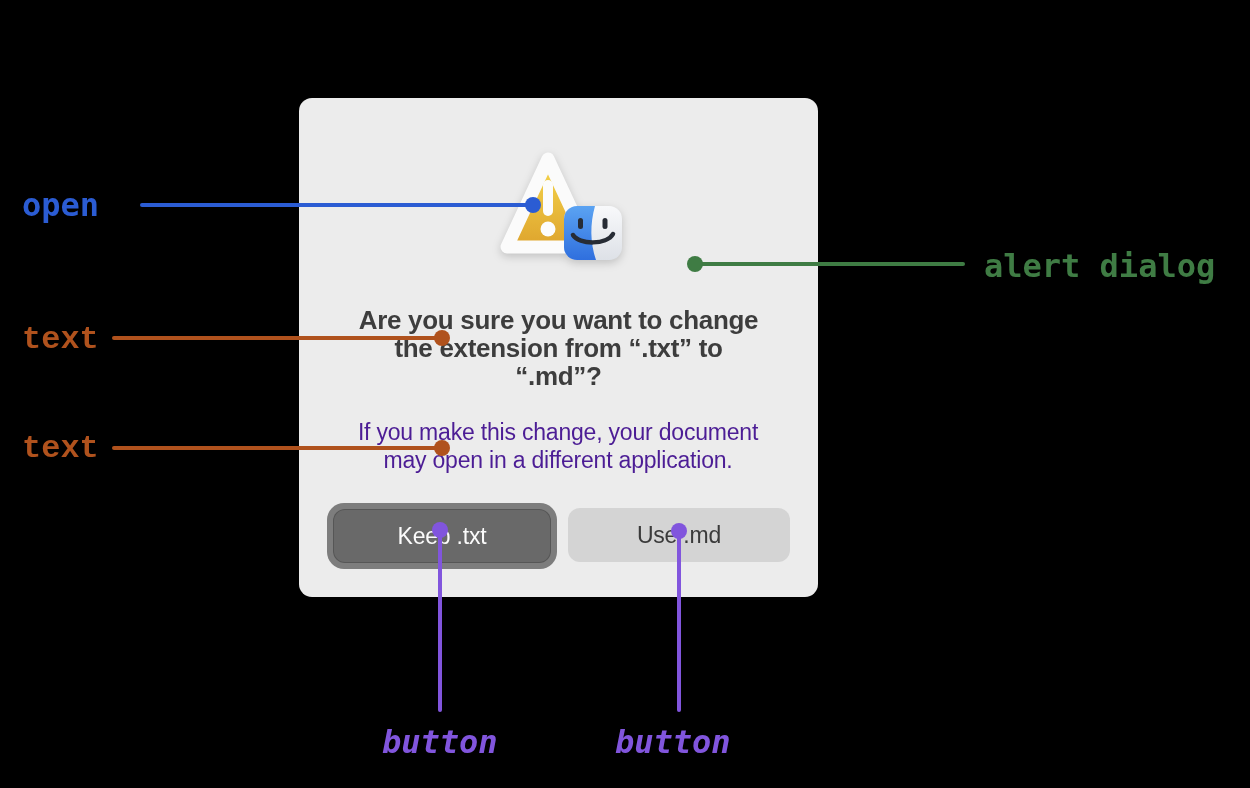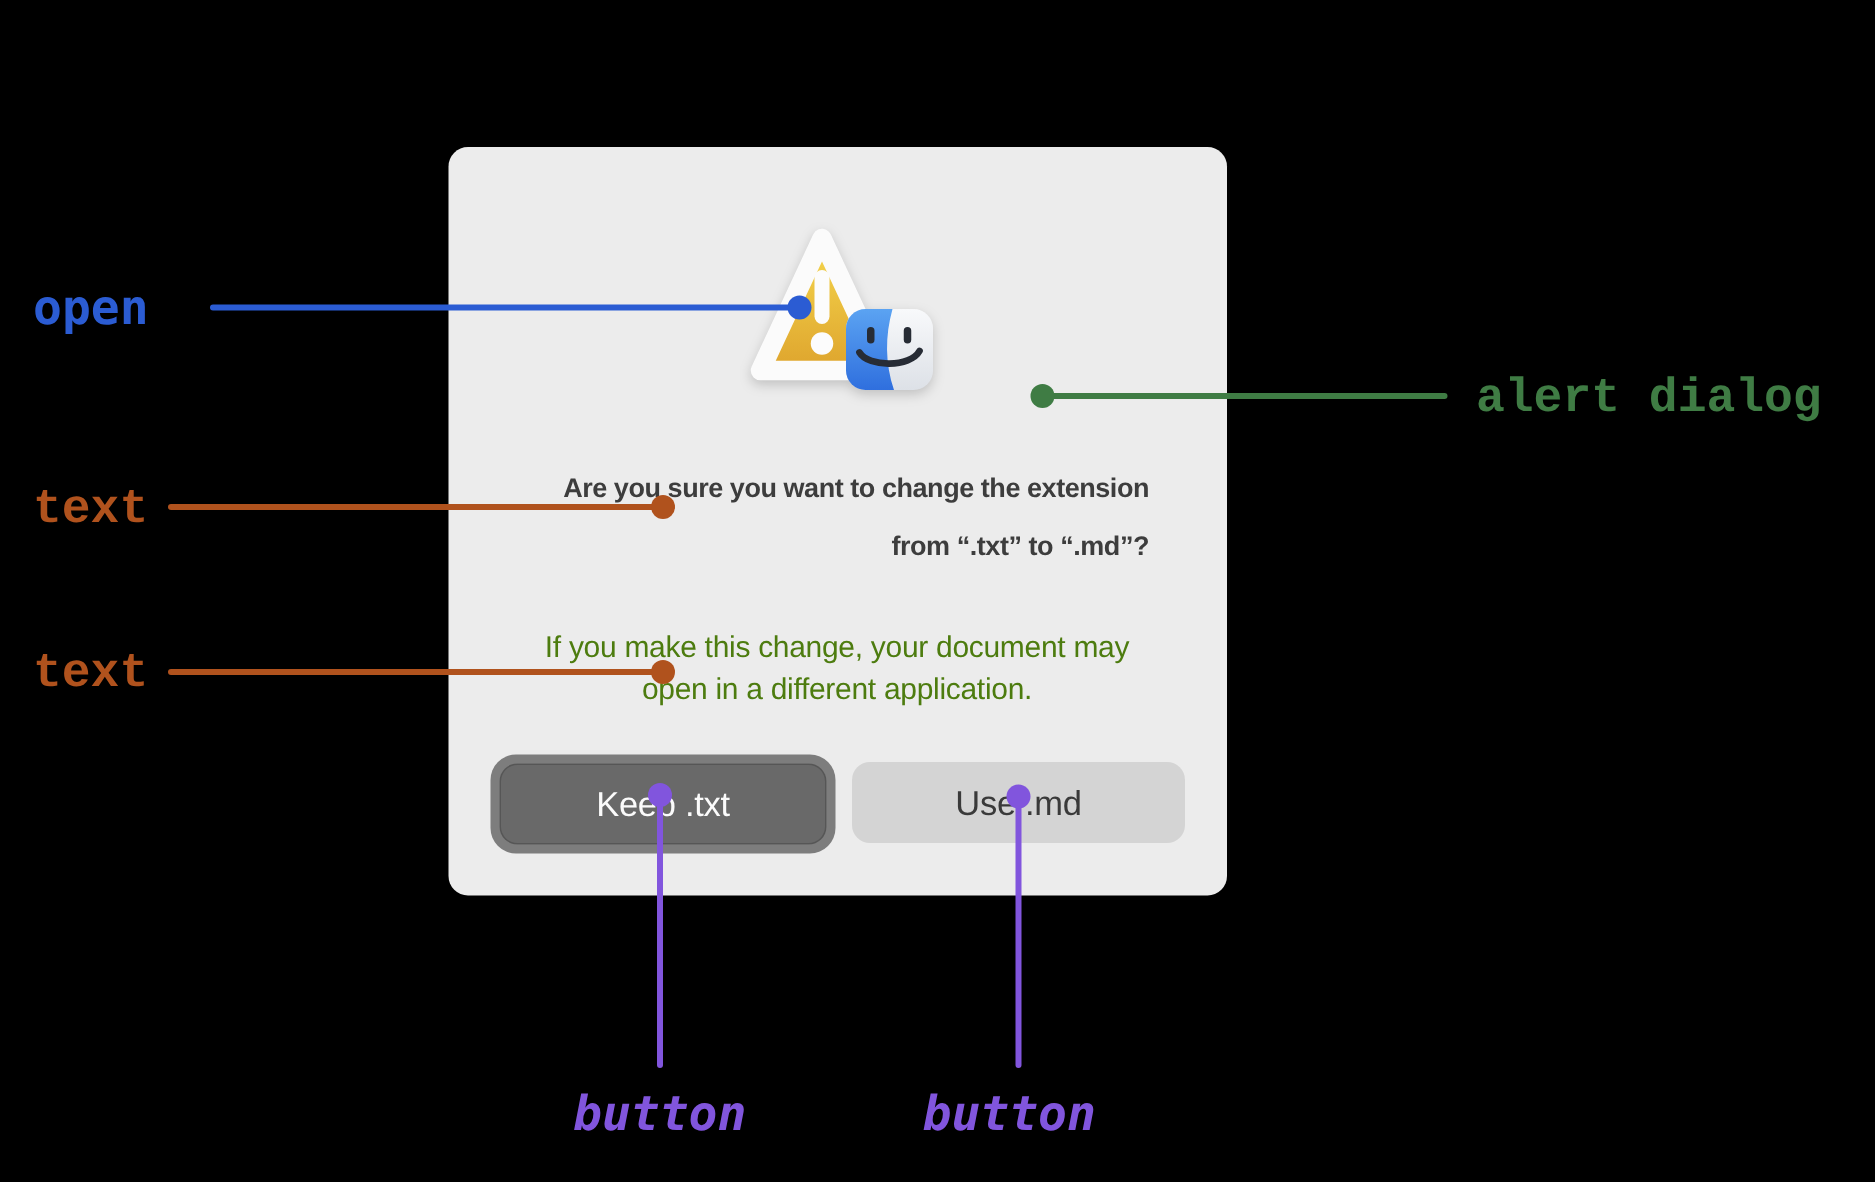--- a/index.html
+++ b/index.html
@@ -25,27 +25,27 @@
   .dialog{
     position:absolute; left:299px; top:98px; width:519px; height:499px;
     background:var(--dialog-bg); border-radius:13px;
   }
   .dialog-icon{
     position:absolute; left:195px; top:46px; width:136px; height:120px;
     filter:drop-shadow(0 3px 4px rgba(0,0,0,0.18));
   }
   .dialog-title{
     position:absolute; left:52px; top:208px; width:415px;
-    font-size:18px; font-weight:bold; line-height:39px;
-    letter-spacing:-0.3px; text-align:right; color:var(--dialog-text);
+    font-size:26px; font-weight:bold; line-height:28px;
+    letter-spacing:-0.3px; text-align:center; color:var(--dialog-text);
   }
   .dialog-message{
     position:absolute; left:44px; top:320px; width:430px;
-    font-size:20px; line-height:28px; letter-spacing:-0.2px;
-    text-align:center; color:#4d7c0f;
+    font-size:23px; line-height:28px; letter-spacing:-0.2px;
+    text-align:center; color:#4c1d95;
   }
   .btn-default-ring{
     position:absolute; left:28px; top:405px; width:230px; height:66px;
     background:var(--default-button-ring); border-radius:17px;
     display:flex; align-items:center; justify-content:center;
     cursor:default;
   }
   .btn-default-inner{
     width:218px; height:54px; background:var(--default-button-bg);
     border:1px solid rgba(0,0,0,0.18); border-radius:12px;
@@ -125,21 +125,21 @@
     <div class="btn-default-inner">Keep .txt</div>
   </div>
 
   <div class="btn-secondary">Use .md</div>
 </div>
 
 <div class="ann-label ann-blue" style="left:22px; top:187px;">open</div>
 <div class="leader h leader-blue" style="left:140px; top:203px; width:393px;"></div>
 <div class="dot leader-blue" style="left:525px; top:197px;"></div>
 
-<div class="ann-label ann-green" style="left:984px; top:248px;font-family:Liberation Mono, monospace;">alert dialog</div>
+<div class="ann-label ann-green" style="left:984px; top:248px;">alert dialog</div>
 <div class="leader h leader-green" style="left:695px; top:262px; width:270px;"></div>
 <div class="dot leader-green" style="left:687px; top:256px;"></div>
 
 <div class="ann-label ann-orange" style="left:22px; top:322px;">text</div>
 <div class="leader h leader-orange" style="left:112px; top:336px; width:330px;"></div>
 <div class="dot leader-orange" style="left:434px; top:330px;"></div>
 
 <div class="ann-label ann-orange" style="left:22px; top:431px;">text</div>
 <div class="leader h leader-orange" style="left:112px; top:446px; width:330px;"></div>
 <div class="dot leader-orange" style="left:434px; top:440px;"></div>

